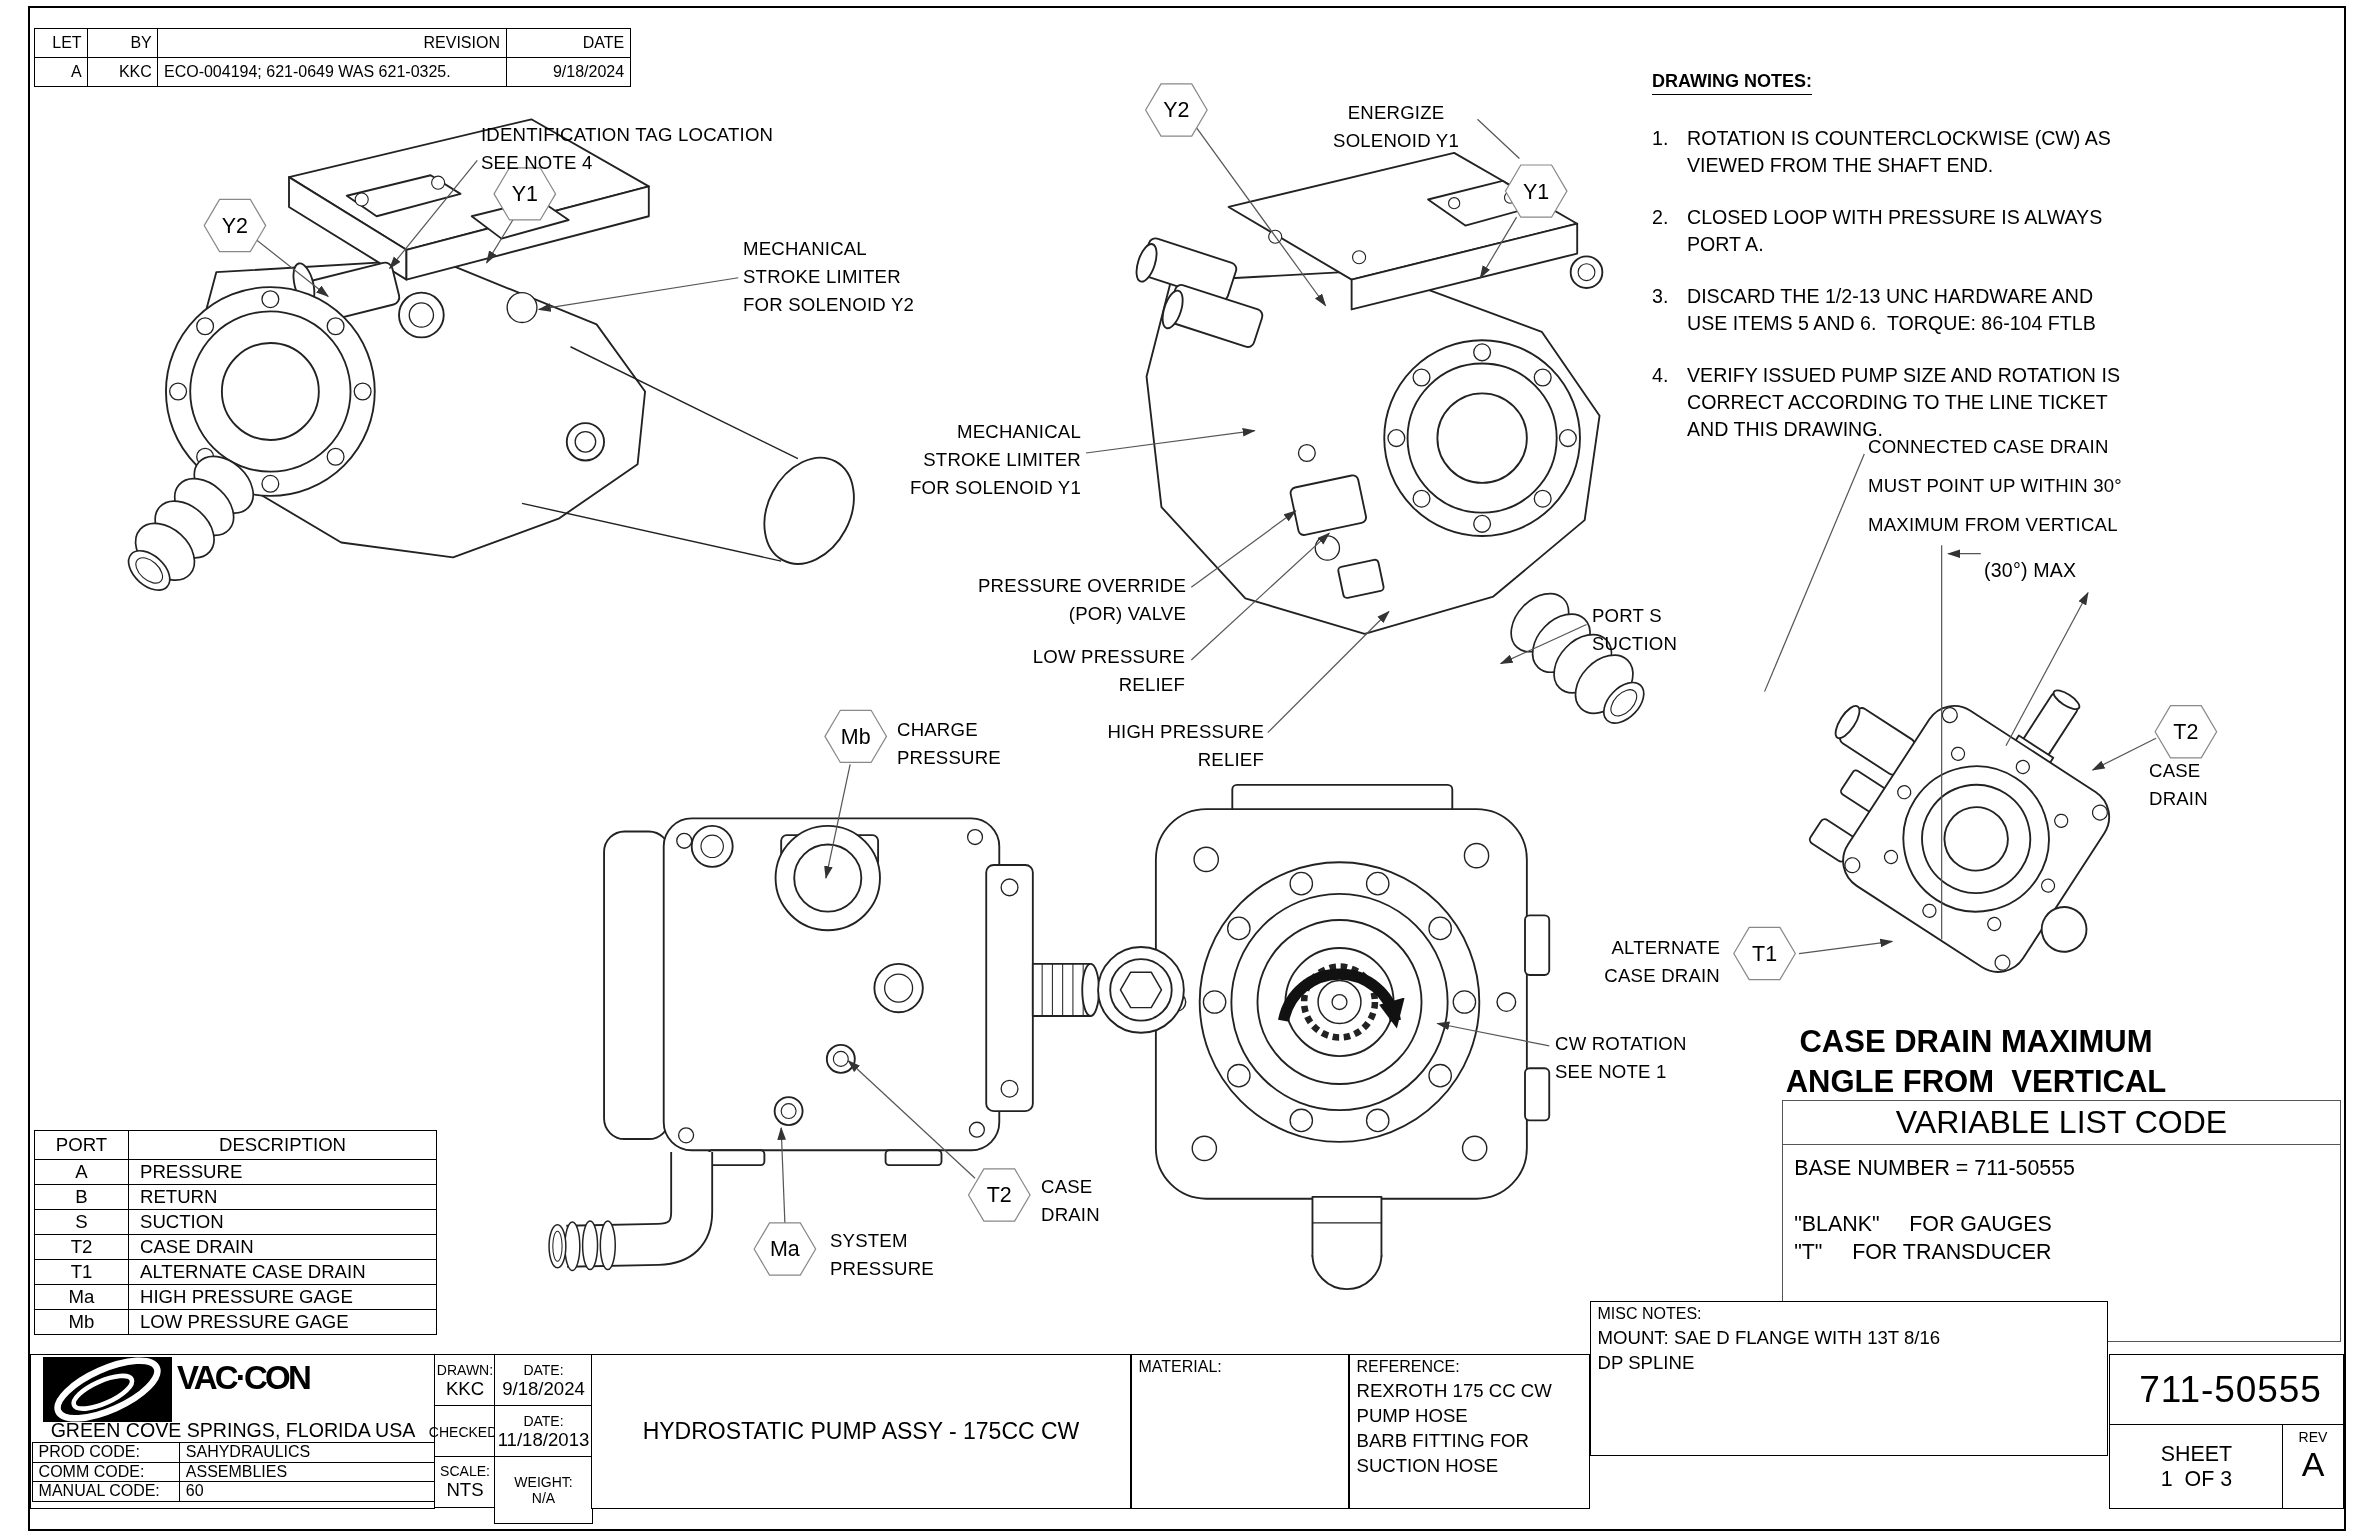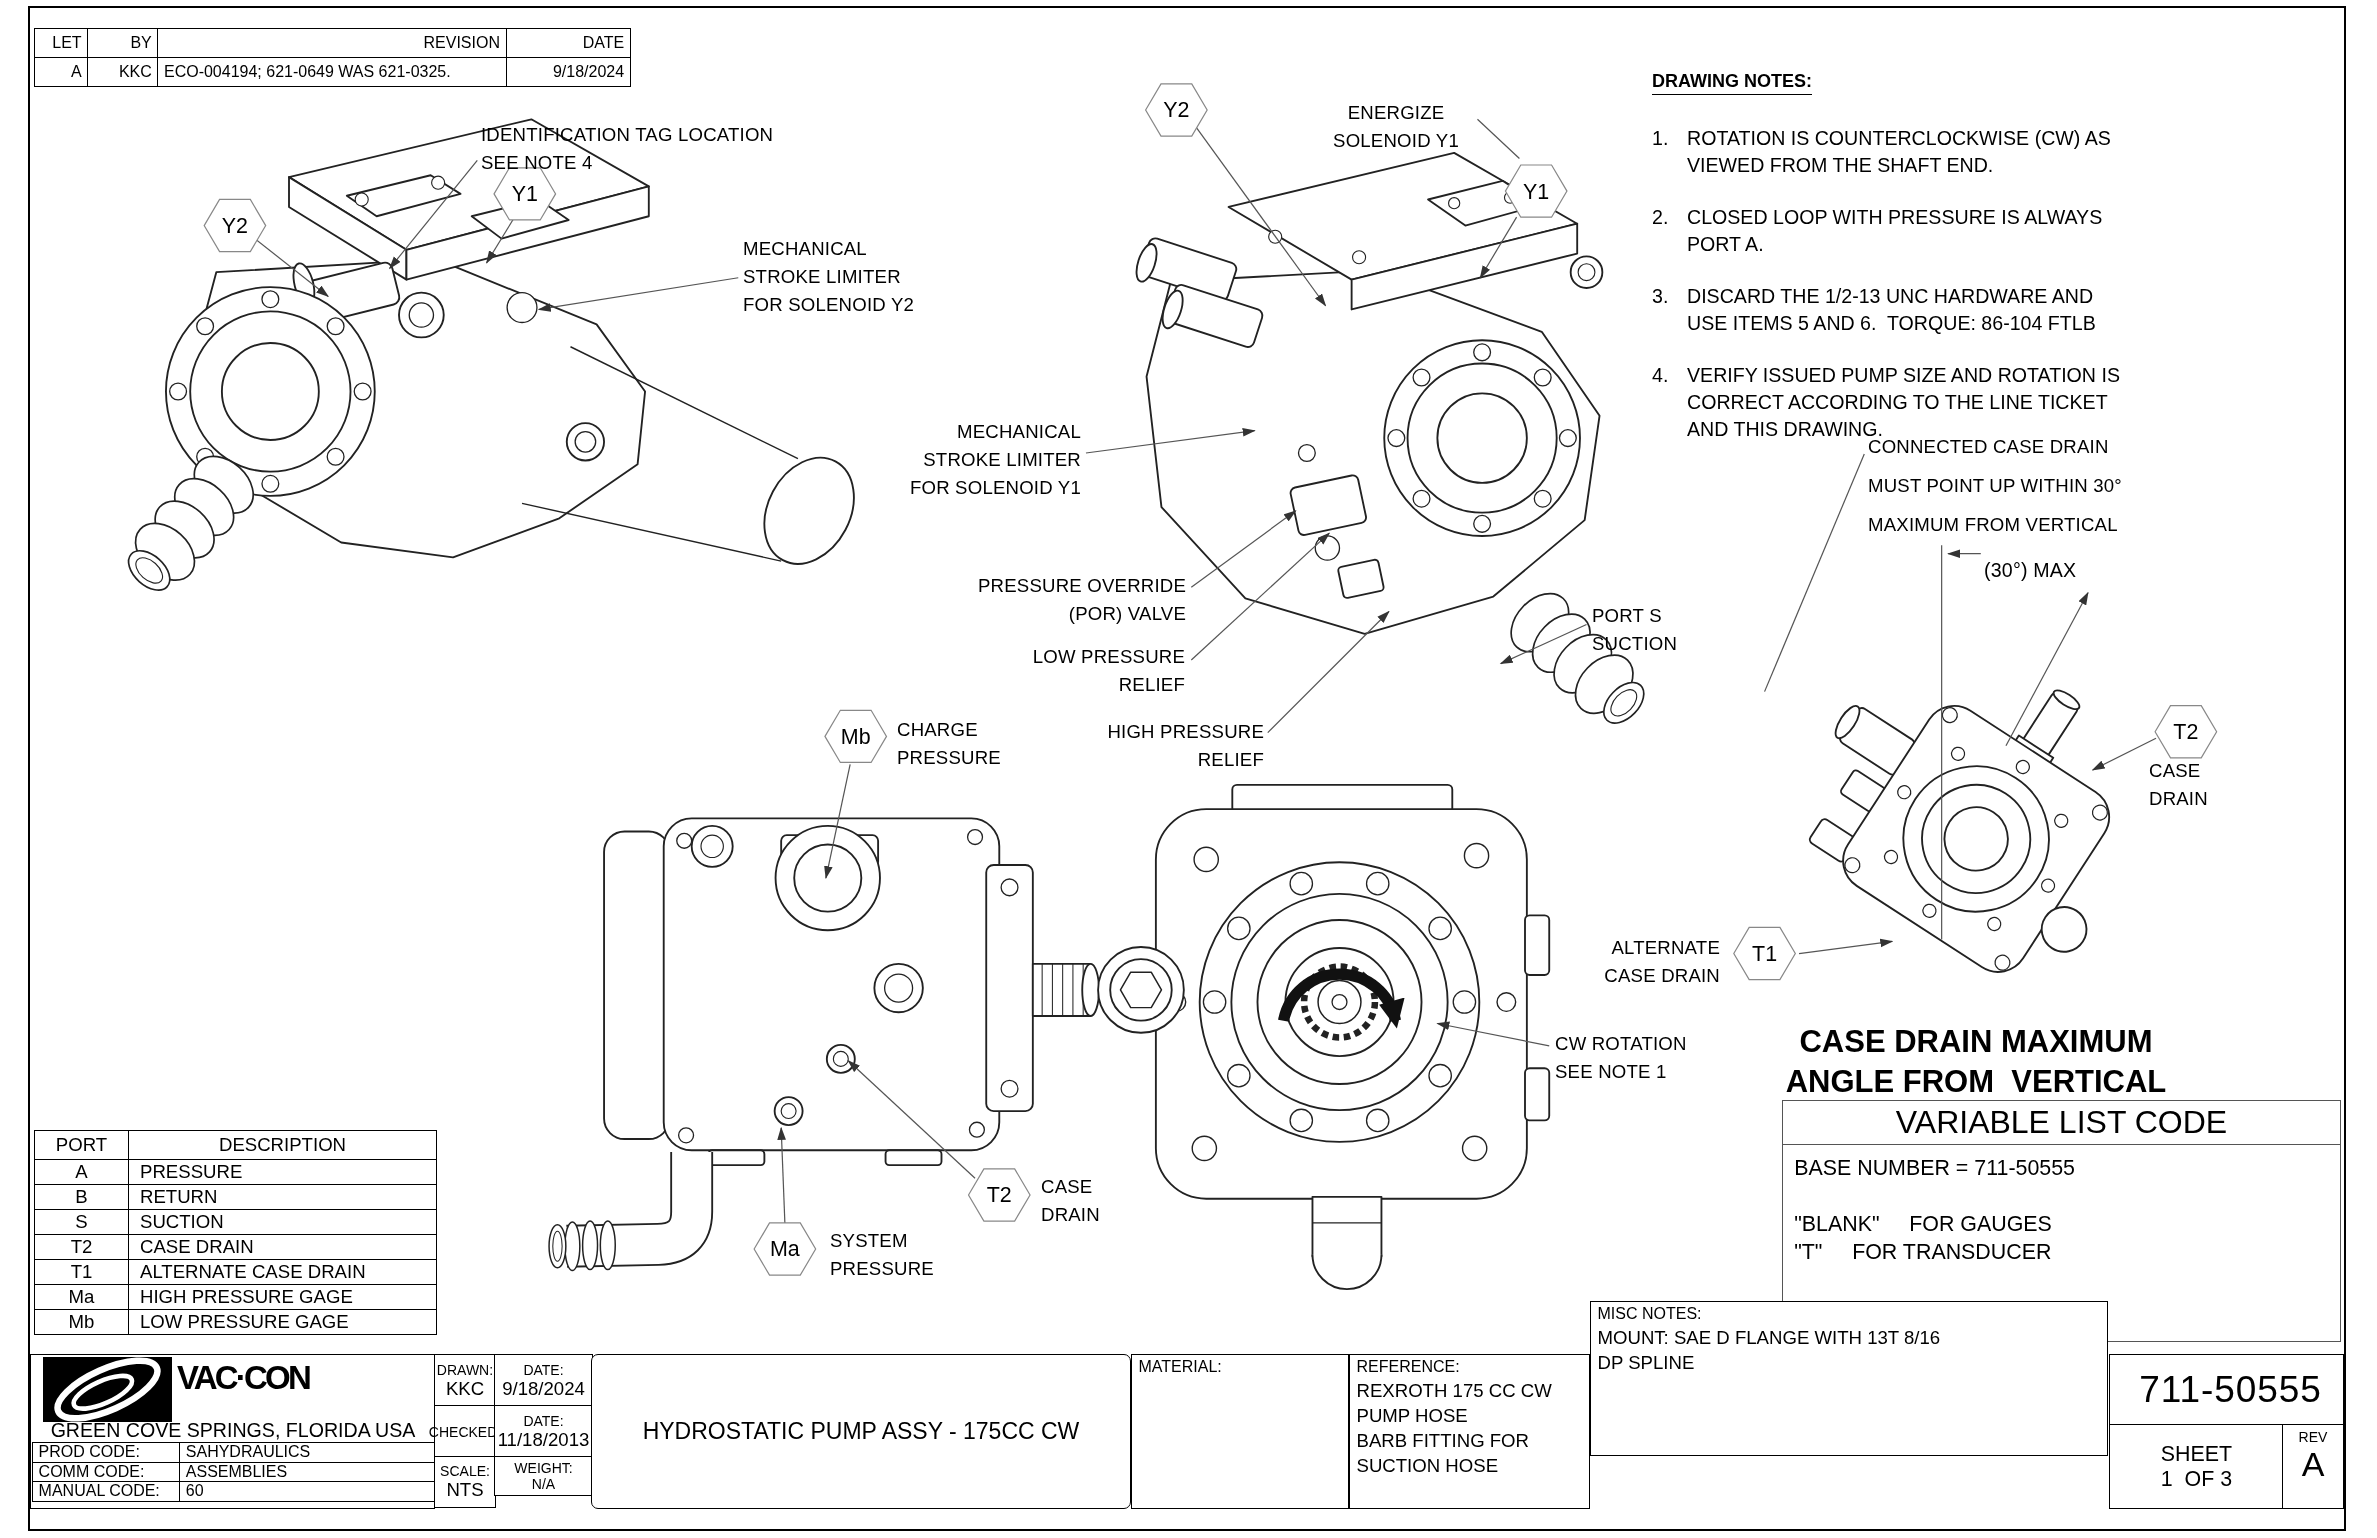--- a/index.html
+++ b/index.html
@@ -48,21 +48,21 @@
   .cell { position:absolute; border:1.9px solid #000; box-sizing:border-box; background:#fff; }
   .lblsm { font-size:14px; }
   .val { font-size:18.6px; }
   .cc { display:flex; flex-direction:column; align-items:center; justify-content:center; text-align:center; }
   .swoosh { position:absolute; left:43px; top:1357px; width:129px; height:65px; background:#000; }
   .company { position:absolute; left:177px; top:1359px; font-size:33px; font-weight:bold; letter-spacing:-2.8px; }
   .location { position:absolute; left:37px; top:1419px; width:392px; text-align:center; font-size:19.6px; }
   .codes { position:absolute; left:32px; top:1442px; border-collapse:collapse; }
   .codes td { border:1.4px solid #000; font-size:16px; height:18.6px; padding:0 5.6px; }
   .codes td:first-child { width:135px; } .codes td:last-child { width:244px; }
-  .titlecell { font-size:23px;border-radius:7px; }
+  .titlecell { font-size:23px; }
   .labelcell { padding:2.8px 6.5px; }
   .partnum { font-size:37px; letter-spacing:0.9px;margin-left:8px; }
 </style>
 </head>
 <body>
 
 <div class="sheet">
 
   <svg class="art" width="2377" height="1538" viewBox="0 0 2550 1650">
     <defs>
@@ -510,21 +510,21 @@
       <div class="val"></div>
     </div>
     <div class="cell cc" style="left:494px; top:1405px; width:99px; height:53px;">
       <div class="lblsm">DATE:</div>
       <div class="val">11/18/2013</div>
     </div>
     <div class="cell cc" style="left:434px; top:1456px; width:62px; height:52px;">
       <div class="lblsm">SCALE:</div>
       <div class="val">NTS</div>
     </div>
-    <div class="cell cc" style="left:494px; top:1456px; width:99px; height:40px;">
+    <div class="cell cc" style="left:494px; top:1456px; width:99px; height:68px;">
       <div class="lblsm">WEIGHT:</div>
       <div class="lblsm">N/A</div>
     </div>
 
     <div class="cell cc titlecell" style="left:591px; top:1354px; width:540px; height:155px;">
       <div>HYDROSTATIC PUMP ASSY - 175CC CW</div>
     </div>
 
     <div class="cell labelcell" style="left:1131px; top:1354px; width:218px; height:155px;">
       <div class="lblsm" style="font-size:16px">MATERIAL:</div>

